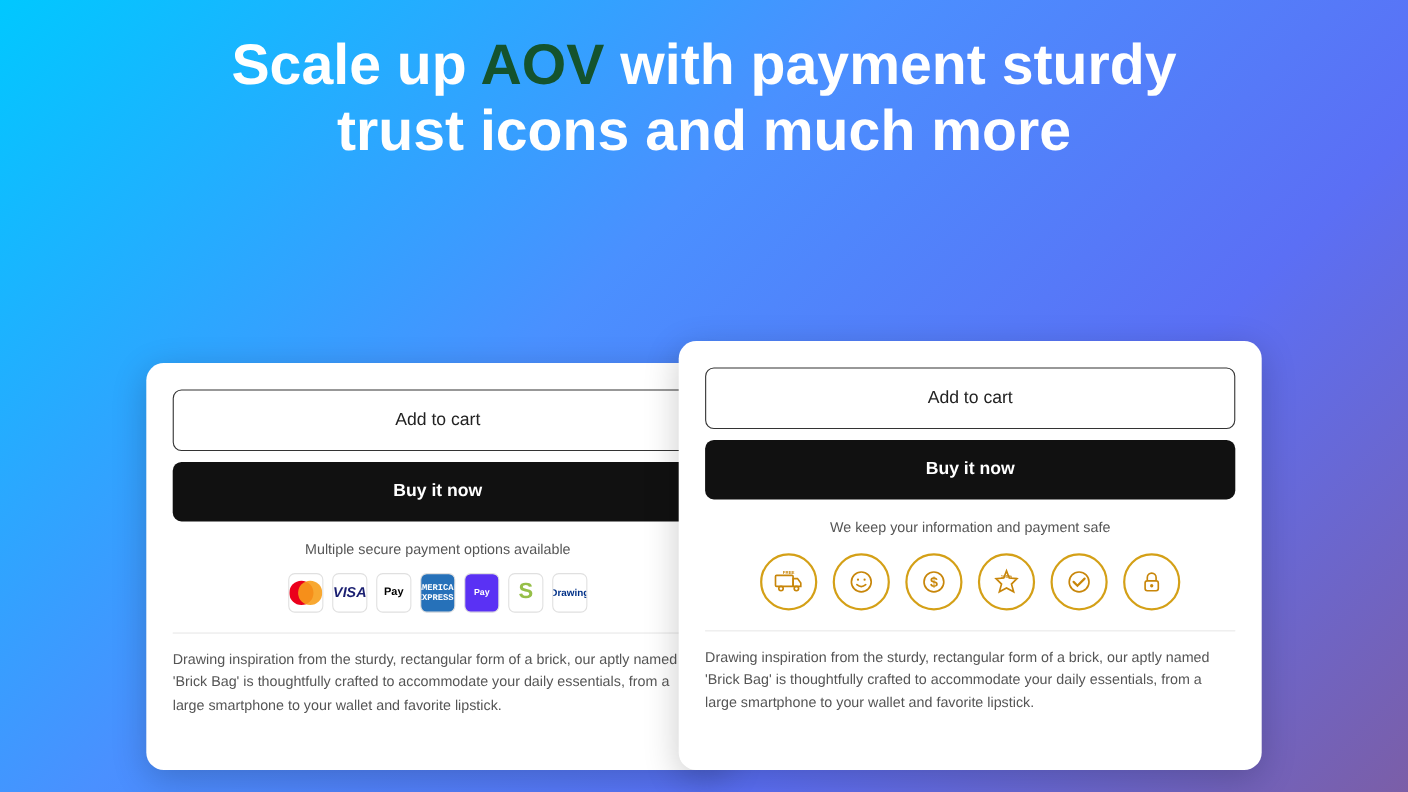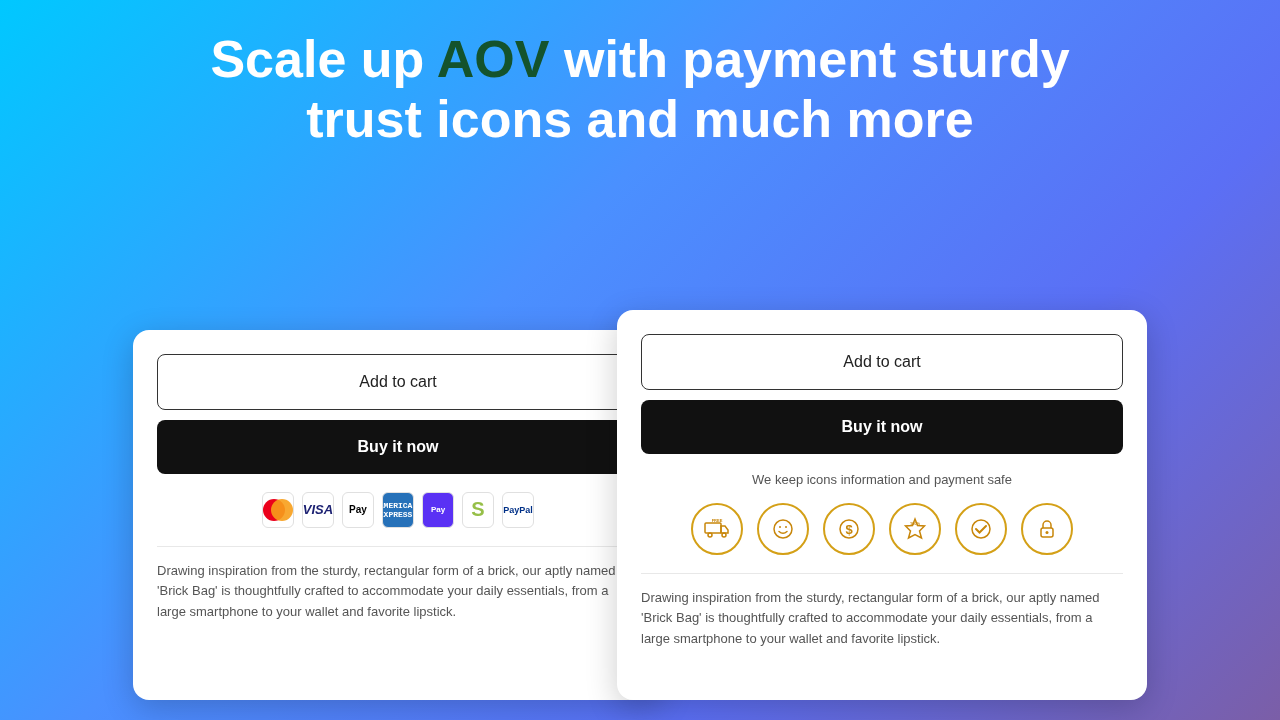--- a/index.html
+++ b/index.html
@@ -221,44 +221,45 @@
     <span>Scale up </span><span class="aov">AOV</span><span> with payment sturdy</span><br>
     <span>trust icons and much more</span>
   </h1>
 </div>
 
 <div class="cards-container">
 
   <div class="card card-1">
     <button class="btn-add-to-cart">Add to cart</button>
     <button class="btn-buy-now">Buy it now</button>
+    <p class="secure-text">Multiple secure payment options available</p>
     <div class="payment-icons">
       <div class="payment-icon icon-mastercard">
         <div class="mc-wrapper">
           <div class="mc-circle1"></div>
           <div class="mc-circle2"></div>
         </div>
       </div>
       <div class="payment-icon icon-visa">VISA</div>
       <div class="payment-icon icon-applepay"> Pay</div>
       <div class="payment-icon icon-amex">AMERICAN<br>EXPRESS</div>
       <div class="payment-icon icon-shopify-pay">Pay</div>
       <div class="payment-icon icon-shopify">
           <span class="shopify-s">S</span>
         </div>
-      <div class="payment-icon icon-paypal">PayPal</div>
+      <div class="payment-icon icon-paypal">Drawing</div>
     </div>
     <div class="divider"></div>
     <p class="description-text">Drawing inspiration from the sturdy, rectangular form of a brick, our aptly named 'Brick Bag' is thoughtfully crafted to accommodate your daily essentials, from a large smartphone to your wallet and favorite lipstick.</p>
   </div>
 
   <div class="card card-2">
     <button class="btn-add-to-cart">Add to cart</button>
     <button class="btn-buy-now">Buy it now</button>
-    <p class="secure-text">We keep icons information and payment safe</p>
+    <p class="secure-text">We keep your information and payment safe</p>
     <div class="trust-badges">
 
       <div class="trust-badge">
         <div class="badge-circle">
           <svg viewBox="0 0 28 28" fill="none" xmlns="http://www.w3.org/2000/svg">
             <rect x="2" y="8" width="16" height="10" rx="1" stroke="#c8860a" stroke-width="1.5" fill="none"></rect>
             <path d="M18 11h4l3 4v3h-7V11z" stroke="#c8860a" stroke-width="1.5" fill="none"></path>
             <circle cx="7" cy="20" r="2" stroke="#c8860a" stroke-width="1.5" fill="none"></circle>
             <circle cx="21" cy="20" r="2" stroke="#c8860a" stroke-width="1.5" fill="none"></circle>
             <text x="14" y="7" text-anchor="middle" font-size="4" fill="#c8860a" font-weight="bold">FREE</text>

